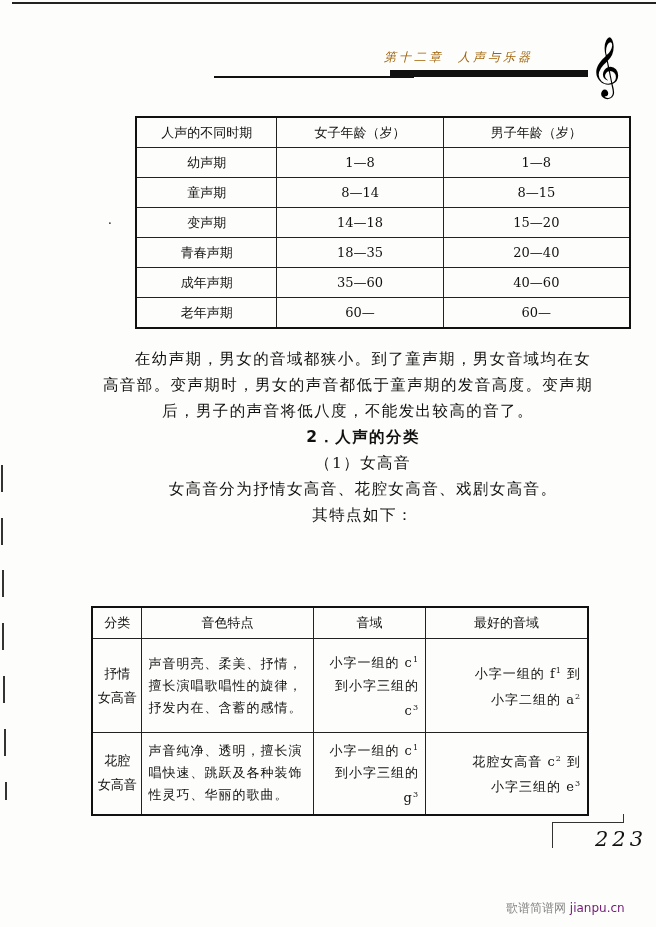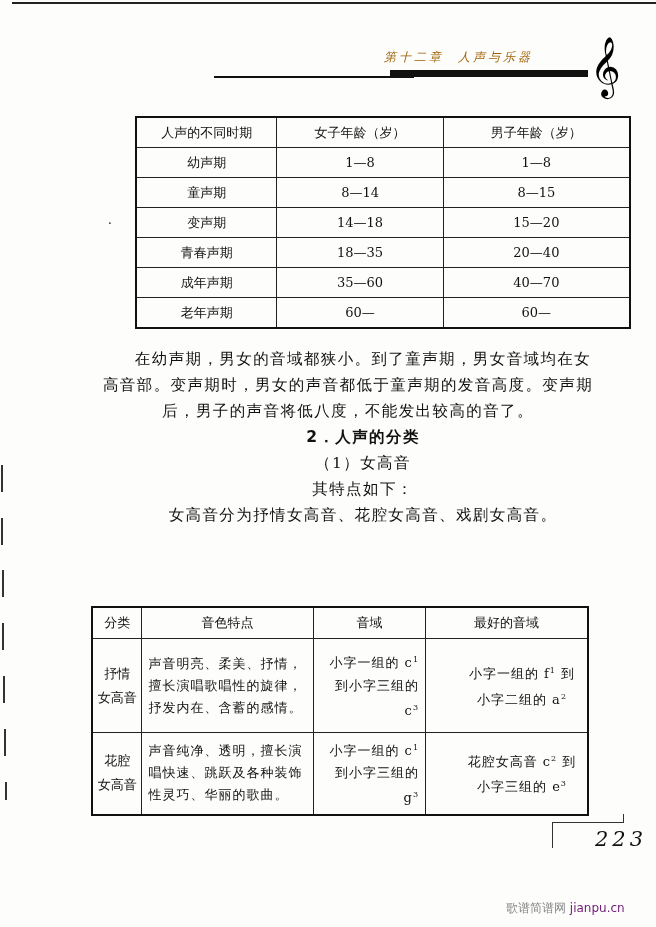--- a/index.html
+++ b/index.html
@@ -33,21 +33,21 @@
     .para p { margin: 0; text-indent: 30px; }
     .bold { font-weight: bold; font-family: "DejaVu Sans", sans-serif; }
     .indent { padding-left: 30px; }
 
     .t2 { left: 91px; top: 606px; width: 498px; border: 2px solid #111; }
     .t2 th { font-size: 13px; height: 30px; padding: 0; }
     .t2 td { font-size: 13px; line-height: 22px; padding: 4px 6px; vertical-align: middle; }
     .t2 .k { width: 42px; text-align: center; padding: 0 4px; line-height: 24px; }
     .t2 .desc { width: 166px; text-align: left; letter-spacing: 1px; }
     .t2 .range { width: 104px; text-align: right; letter-spacing: 1px; }
-    .t2 .best { width: 124px; text-align: center; letter-spacing: 1px; padding-left: 37px; }
+    .t2 .best { width: 124px; text-align: right; letter-spacing: 1px; padding-left: 37px; }
     sup { font-size: 8px; }
 
     .margin-mark { position: absolute; width: 2px; background: #333; }
 
     .page-box-top { position: absolute; left: 552px; top: 822px; width: 72px; height: 1px; background: #333; }
     .page-box-left { position: absolute; left: 552px; top: 822px; width: 1px; height: 26px; background: #333; }
     .page-box-right { position: absolute; left: 623px; top: 814px; width: 1px; height: 9px; background: #333; }
     .page-number { position: absolute; left: 595px; top: 827px; font-size: 21px; font-style: italic; letter-spacing: 4px; font-family: "DejaVu Serif", serif; }
     .watermark { position: absolute; left: 506px; top: 900px; font-size: 12px; color: #888; font-family: "DejaVu Sans", sans-serif; }
     .watermark .url { color: #701a75; }
@@ -87,37 +87,37 @@
     <td>15—20</td>
   </tr>
   <tr>
     <td>青春声期</td>
     <td>18—35</td>
     <td>20—40</td>
   </tr>
   <tr>
     <td>成年声期</td>
     <td>35—60</td>
-    <td>40—70</td>
+    <td>40—60</td>
   </tr>
   <tr>
     <td>老年声期</td>
     <td>60—</td>
     <td>60—</td>
   </tr>
 </tbody>
   </table>
 <div class="dot">·</div>
 
 <div class="para" style="top:346px;text-align:center;">
   <p>在幼声期，男女的音域都狭小。到了童声期，男女音域均在女高音部。变声期时，男女的声音都低于童声期的发音高度。变声期后，男子的声音将低八度，不能发出较高的音了。</p>
   <div class="indent bold">2．人声的分类</div>
   <div class="indent">（1）女高音</div>
+  <div class="indent">女高音分为抒情女高音、花腔女高音、戏剧女高音。</div>
   <div class="indent">其特点如下：</div>
-  <div class="indent">女高音分为抒情女高音、花腔女高音、戏剧女高音。</div>
 </div>
 
 <table class="t2">
   <tbody>
       <tr>
     <th class="k">分类</th>
     <th>音色特点</th>
     <th>音域</th>
     <th>最好的音域</th>
   </tr>

